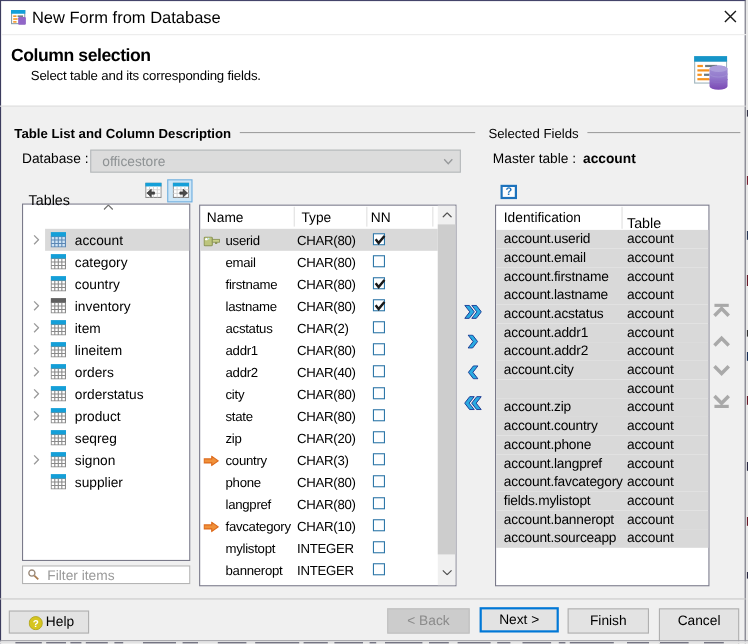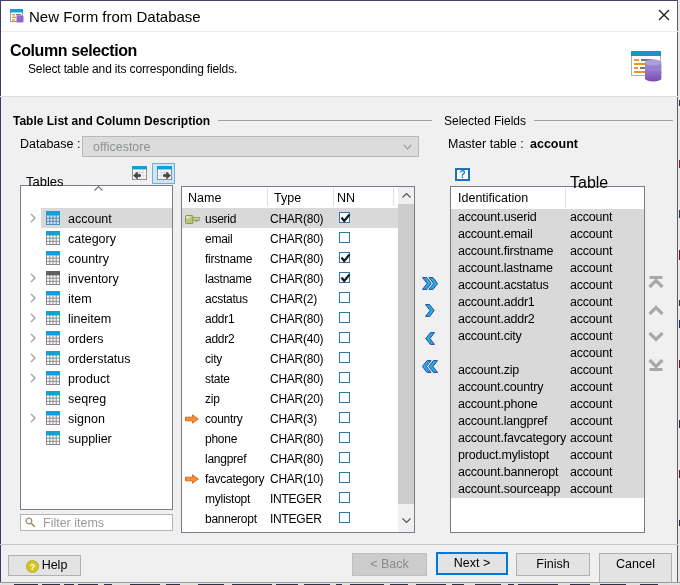--- a/index.html
+++ b/index.html
@@ -307,21 +307,21 @@
     </g>
   </svg>
 <svg style="position:absolute;left:422px;top:360px" width="16" height="13" viewBox="0 0 16 13">
     <g fill="#2aabe2" stroke="#1d3c94" stroke-width="0.9" stroke-linejoin="miter" transform="scale(-1,1) translate(-16,0)">
       <path d="M0.5 0.6 L4.6 0.6 L9.2 6.5 L4.6 12.4 L0.5 12.4 L5.1 6.5 Z"></path>
       <path d="M6.9 0.6 L11 0.6 L15.6 6.5 L11 12.4 L6.9 12.4 L11.5 6.5 Z"></path>
     </g>
   </svg>
 <div class="box" style="left:450px;top:186px;width:195px;height:347px"></div>
 <div class="abs" style="left:458px;top:191px;font-size:12.5px">Identification</div>
-<div class="abs" style="left:570px;top:174px;font-size:16px">Table</div>
+<div class="abs" style="left:570px;top:195px;font-size:13px">Table</div>
 <div class="abs" style="left:565px;top:188px;width:1px;height:20px;background:#e0e0e0"></div>
 <div class="abs selrow" style="left:451px;top:209px;width:193px;height:17px"></div>
 <div class="abs rt2" style="left:458px;top:210px">account.userid</div>
 <div class="abs rt2" style="left:570px;top:210px">account</div>
 <div class="abs selrow" style="left:451px;top:226px;width:193px;height:17px"></div>
 <div class="abs rt2" style="left:458px;top:227px">account.email</div>
 <div class="abs rt2" style="left:570px;top:227px">account</div>
 <div class="abs selrow" style="left:451px;top:243px;width:193px;height:17px"></div>
 <div class="abs rt2" style="left:458px;top:244px">account.firstname</div>
 <div class="abs rt2" style="left:570px;top:244px">account</div>
@@ -352,21 +352,21 @@
 <div class="abs selrow" style="left:451px;top:396px;width:193px;height:17px"></div>
 <div class="abs rt2" style="left:458px;top:397px">account.phone</div>
 <div class="abs rt2" style="left:570px;top:397px">account</div>
 <div class="abs selrow" style="left:451px;top:413px;width:193px;height:17px"></div>
 <div class="abs rt2" style="left:458px;top:414px">account.langpref</div>
 <div class="abs rt2" style="left:570px;top:414px">account</div>
 <div class="abs selrow" style="left:451px;top:430px;width:193px;height:17px"></div>
 <div class="abs rt2" style="left:458px;top:431px">account.favcategory</div>
 <div class="abs rt2" style="left:570px;top:431px">account</div>
 <div class="abs selrow" style="left:451px;top:447px;width:193px;height:17px"></div>
-<div class="abs rt2" style="left:458px;top:448px">product.mylistopt</div>
+<div class="abs rt2" style="left:458px;top:448px">fields.mylistopt</div>
 <div class="abs rt2" style="left:570px;top:448px">account</div>
 <div class="abs selrow" style="left:451px;top:464px;width:193px;height:17px"></div>
 <div class="abs rt2" style="left:458px;top:465px">account.banneropt</div>
 <div class="abs rt2" style="left:570px;top:465px">account</div>
 <div class="abs selrow" style="left:451px;top:481px;width:193px;height:17px"></div>
 <div class="abs rt2" style="left:458px;top:482px">account.sourceapp</div>
 <div class="abs rt2" style="left:570px;top:482px">account</div>
 <svg style="position:absolute;left:648px;top:276px" width="16" height="14" viewBox="0 0 16 14">
     <g stroke="#a9a9a9" stroke-width="3.2" fill="none">
       <path d="M1.5 11 L8 4.5 L14.5 11"></path>

